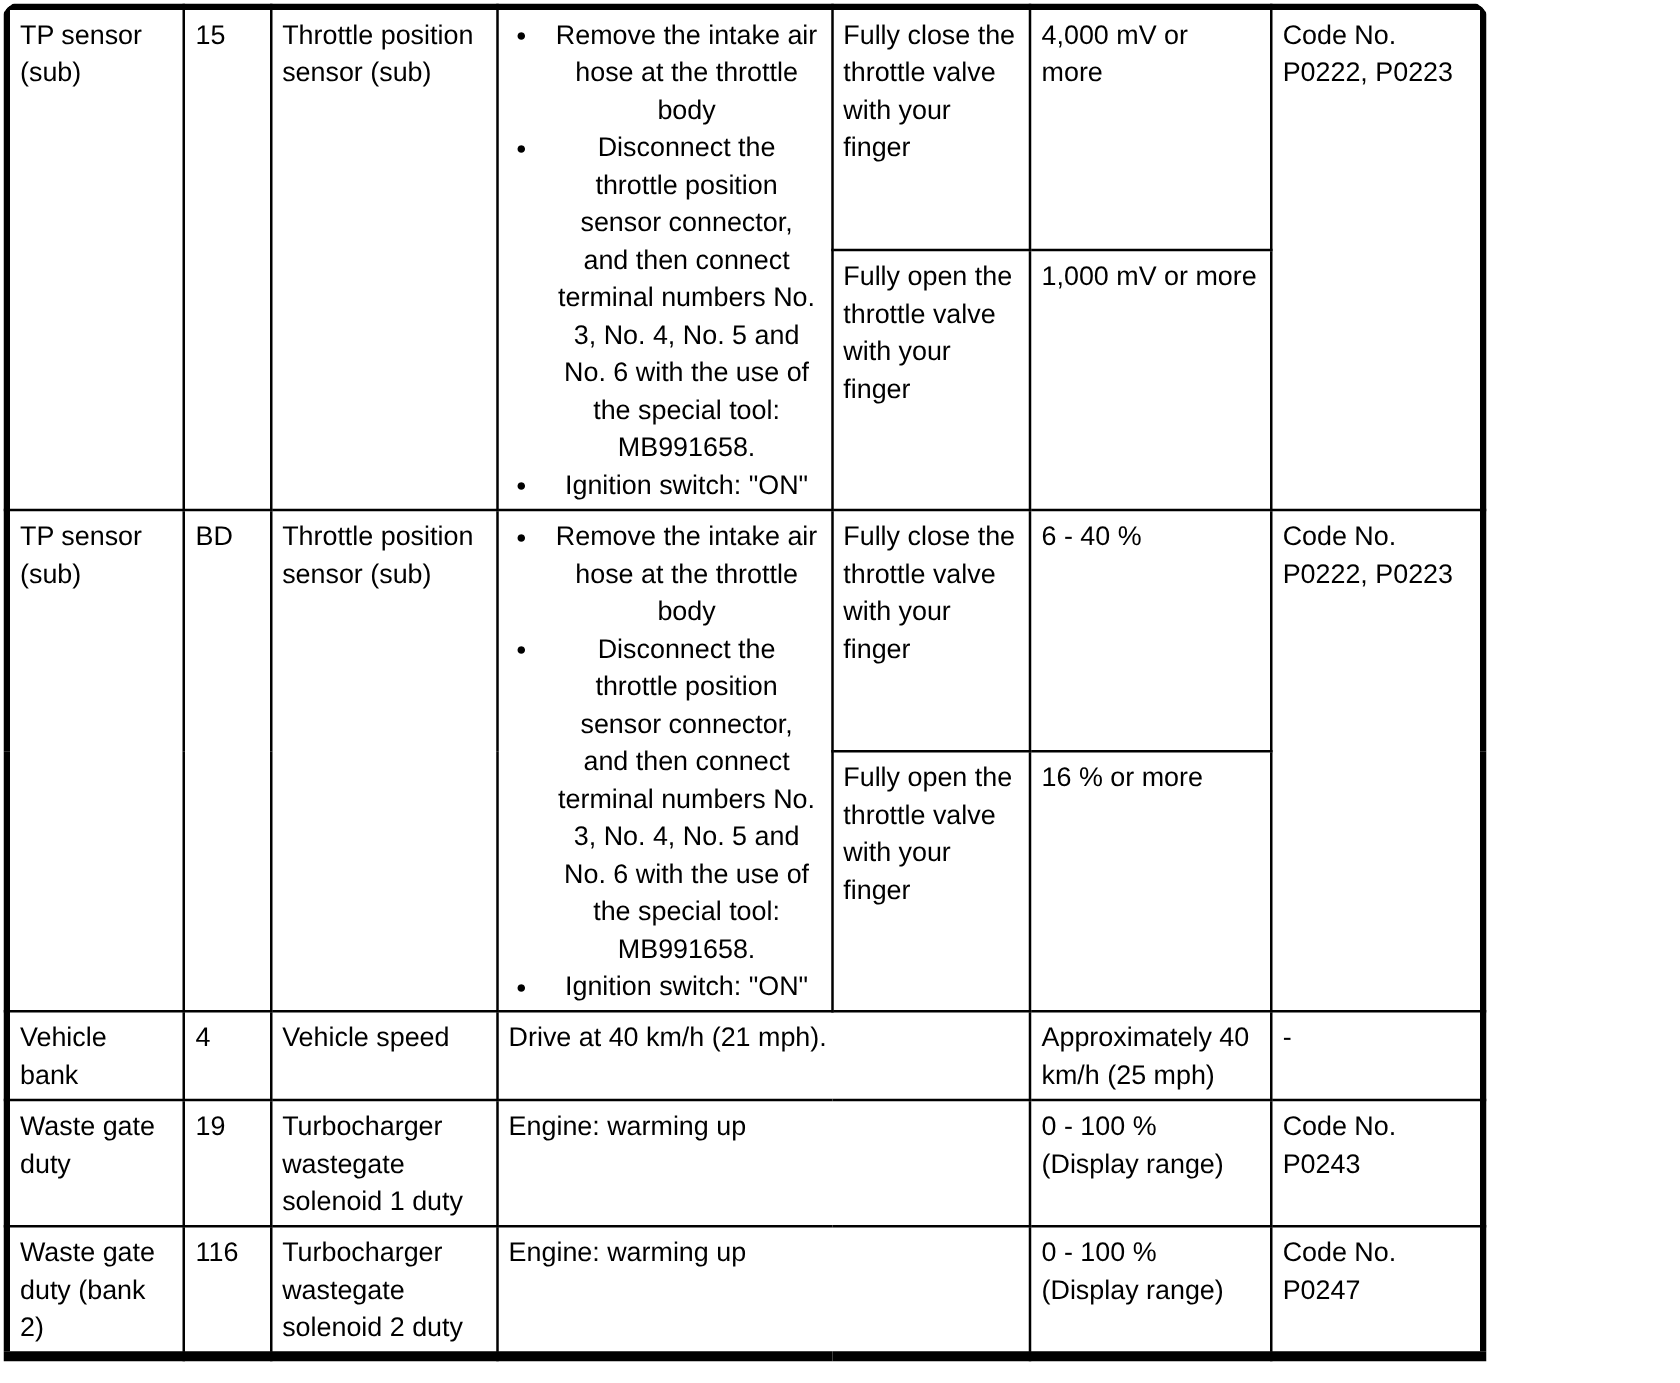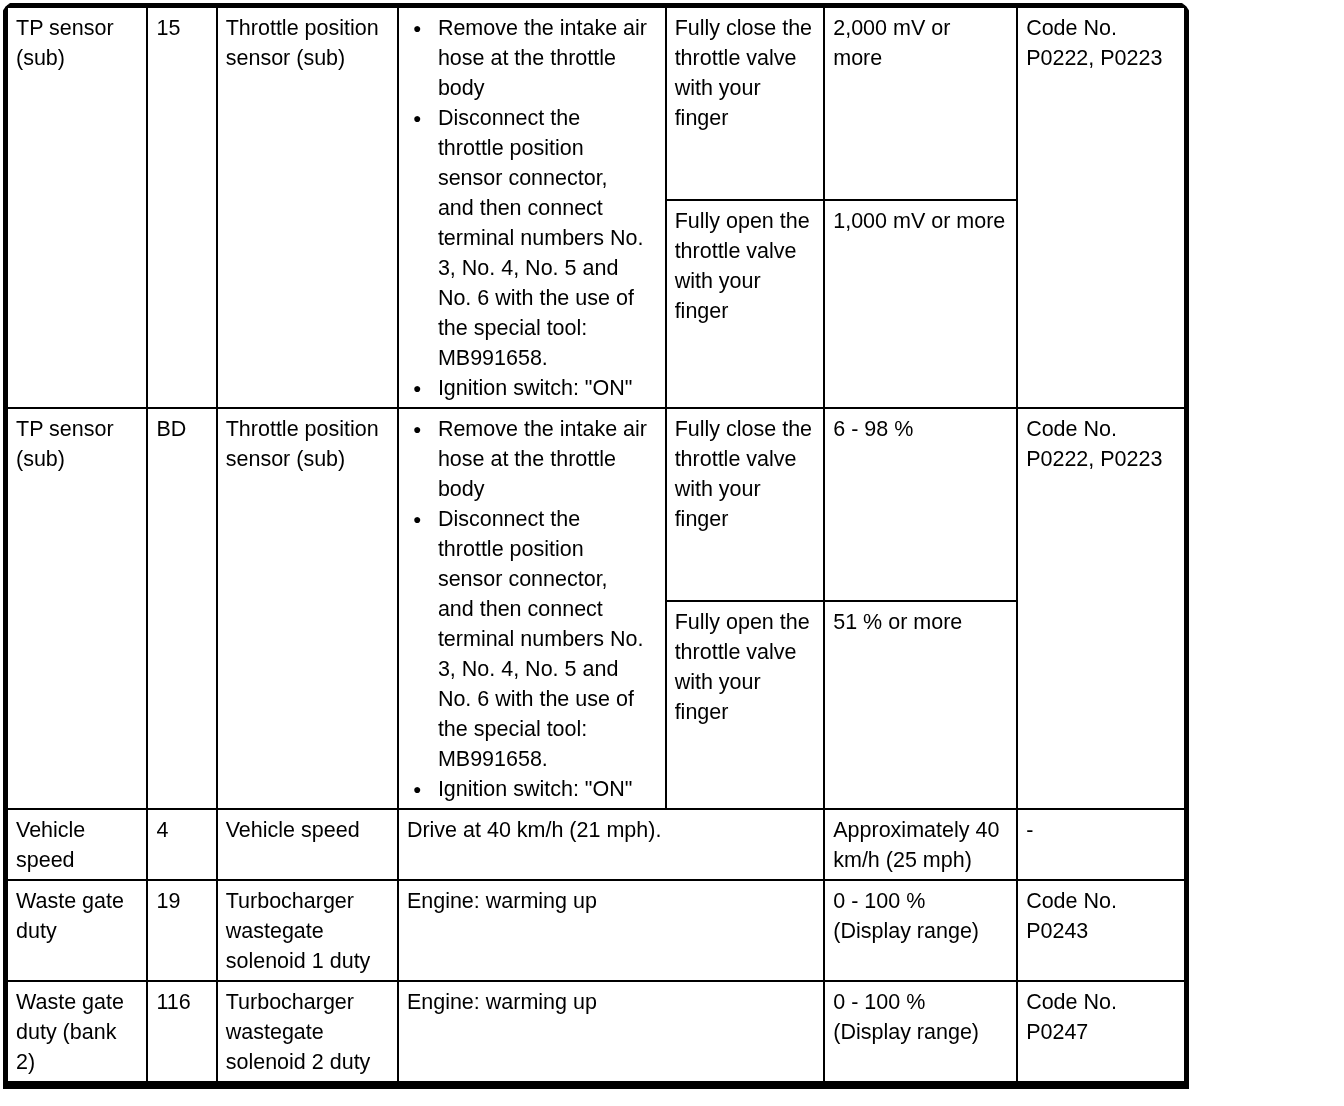--- a/index.html
+++ b/index.html
@@ -46,20 +46,21 @@
   }
   li.bullet .dot {
     flex: 0 0 25px;
     margin-left: 14px;
     font-size: 14px;
     line-height: 30px;
   }
   li.bullet .btext {
     flex: 1 1 auto;
     white-space: pre-line;
+    text-align: center;
   }
 </style>
 </head>
 <body>
 
 <div class="page">
   <table class="spec">
     <colgroup>
       <col style="width:160px">
         <col style="width:75px">
@@ -108,21 +109,21 @@
                 <span class="btext">Ignition switch: "ON"</span>
               </li>
           </ul>
         </td>
         <td>
             <div class="ctext">Fully close the
 throttle valve
 with your finger</div>
           </td>
         <td>
-            <div class="ctext">2,000 mV or
+            <div class="ctext">4,000 mV or
 more</div>
           </td>
         <td rowspan="2">
             <div class="ctext">Code No.
 P0222, P0223</div>
           </td>
       </tr>
       <tr>
         <td style="height:208px">
             <div class="ctext">Fully open the
@@ -171,42 +172,42 @@
                 <span class="btext">Ignition switch: "ON"</span>
               </li>
           </ul>
         </td>
         <td>
             <div class="ctext">Fully close the
 throttle valve
 with your finger</div>
           </td>
         <td>
-            <div class="ctext">6 - 98 %</div>
+            <div class="ctext">6 - 40 %</div>
           </td>
         <td rowspan="2">
             <div class="ctext">Code No.
 P0222, P0223</div>
           </td>
       </tr>
       <tr>
         <td style="height:208px">
             <div class="ctext">Fully open the
 throttle valve
 with your finger</div>
           </td>
         <td>
-            <div class="ctext">51 % or more</div>
+            <div class="ctext">16 % or more</div>
           </td>
       </tr>
 
       <tr>
         <td style="height:68px">
             <div class="ctext">Vehicle
-speed</div>
+bank</div>
           </td>
         <td>
             <div class="ctext">4</div>
           </td>
         <td>
             <div class="ctext">Vehicle speed</div>
           </td>
         <td colspan="2">
             <div class="ctext">Drive at 40 km/h (21 mph).</div>
           </td>

